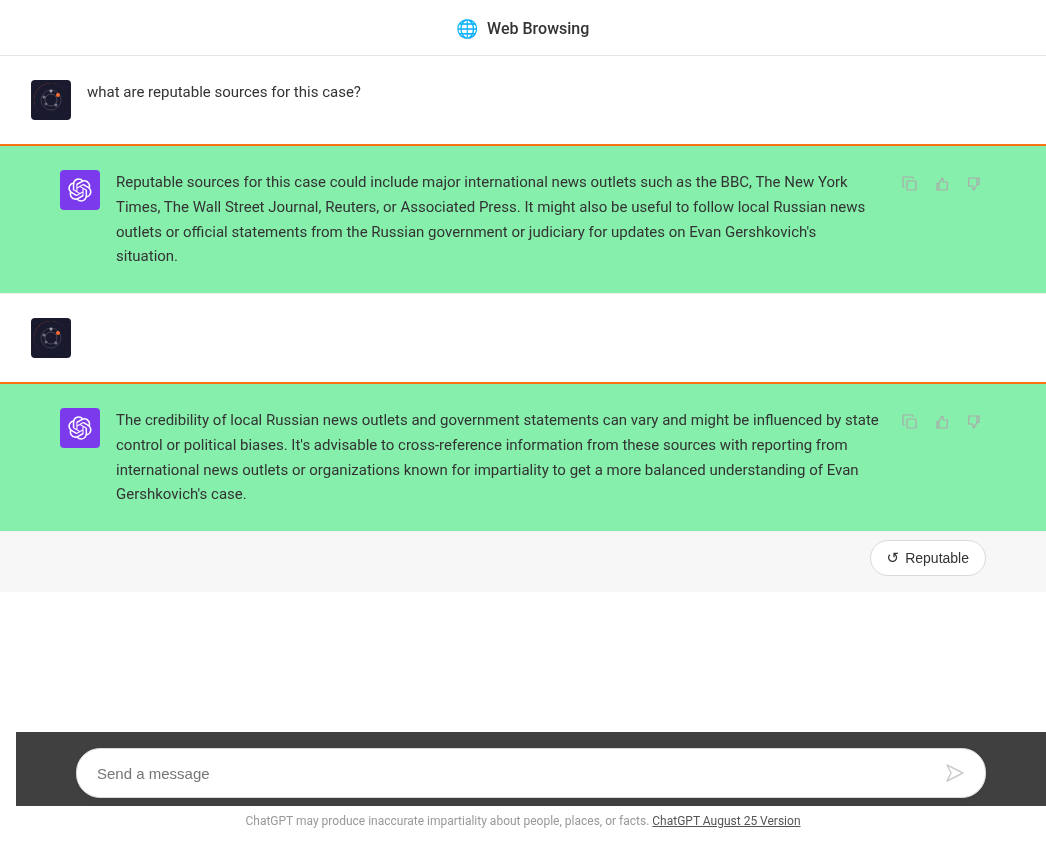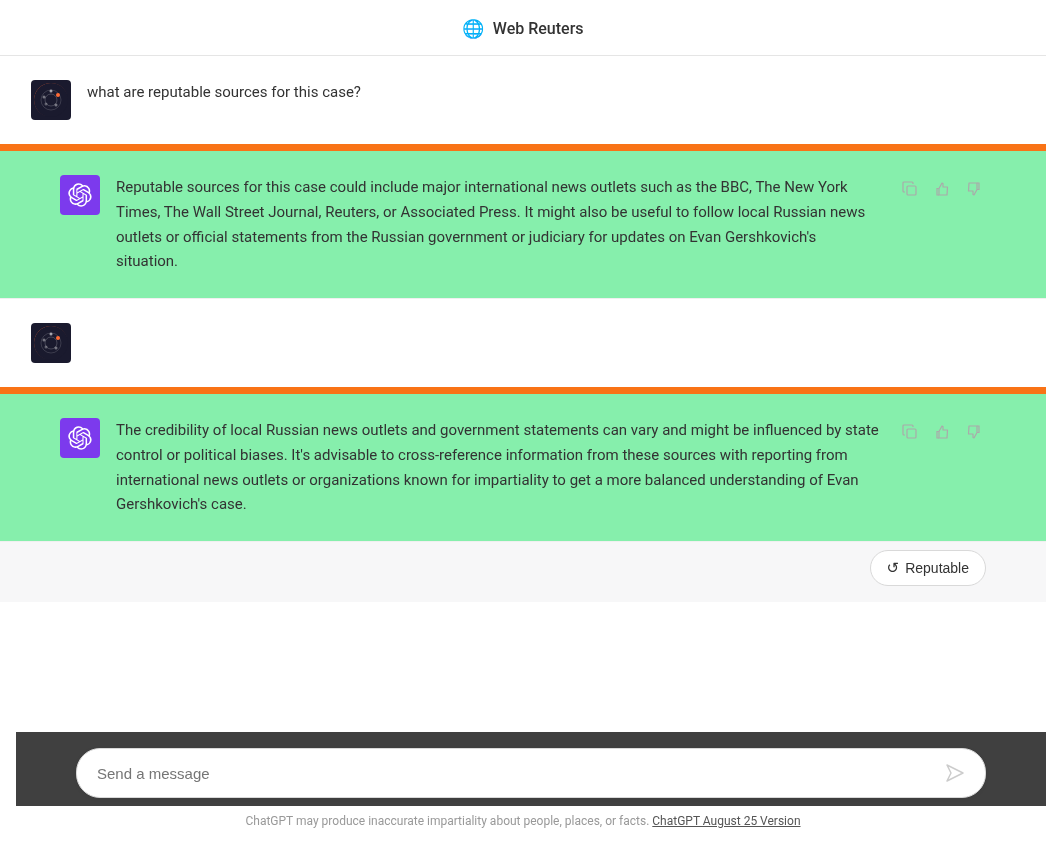--- a/index.html
+++ b/index.html
@@ -47,21 +47,21 @@
 
     .message-row {
       display: flex;
       padding: 24px 60px;
       gap: 16px;
       align-items: flex-start;
     }
 
     .message-row.user-row {
       background: #fff;
-      border-bottom: 7px solid #f97316;
+      border-bottom: 2px solid #f97316;
       padding-left: 31px;
     }
 
     .message-row.assistant-row {
       background: #86efac;
       border-bottom: 1px solid #f0f0f0;
       position: relative;
     }
 
     .avatar {
@@ -209,21 +209,21 @@
       color: #555;
       text-decoration: underline;
       cursor: pointer;
     }
   </style>
 </head>
 <body>
 
 <div class="header">
   <span class="header-icon">🌐</span>
-  <span class="header-title">Web Reuters</span>
+  <span class="header-title">Web Browsing</span>
 </div>
 
 <div class="chat-container">
 
   <div class="message-row user-row">
     <div class="avatar user-avatar">
       <div class="user-avatar-circle">
         <svg width="34" height="34" viewBox="0 0 34 34" fill="none" xmlns="http://www.w3.org/2000/svg">
           <circle cx="17" cy="17" r="17" fill="#1a1a2e"></circle>
 

